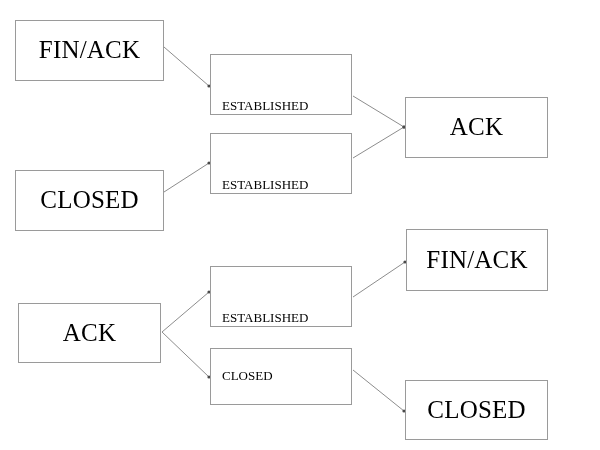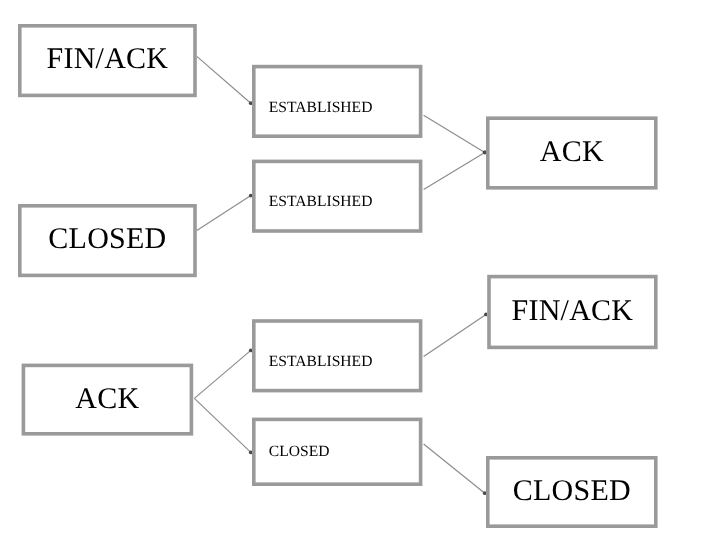--- a/index.html
+++ b/index.html
@@ -19,40 +19,40 @@
     position: absolute;
     left: 0;
     top: 0;
     width: 600px;
     height: 450px;
     pointer-events: none;
   }
   .node {
     position: absolute;
     box-sizing: border-box;
-    border: 3px solid #ef4444;
+    border: 1px solid #ef4444;
     background: #ffffff;
     color: #000000;
     display: flex;
     overflow: hidden;
   }
   
   .node.major {
     align-items: center;
     justify-content: center;
   }
   .node.major .node-label {
     font-size: 25px;
     line-height: 1.05;
     letter-spacing: 0.2px;
     white-space: nowrap;
   }
   
   .node.minor {
-    align-items: center;
+    align-items: flex-end;
     justify-content: flex-start;
     padding: 9px 10px 0 11px;
   }
   .node.minor .node-label {
     font-size: 13px;
     line-height: 1.25;
     text-align: left;
     word-break: break-all;
   }
   

